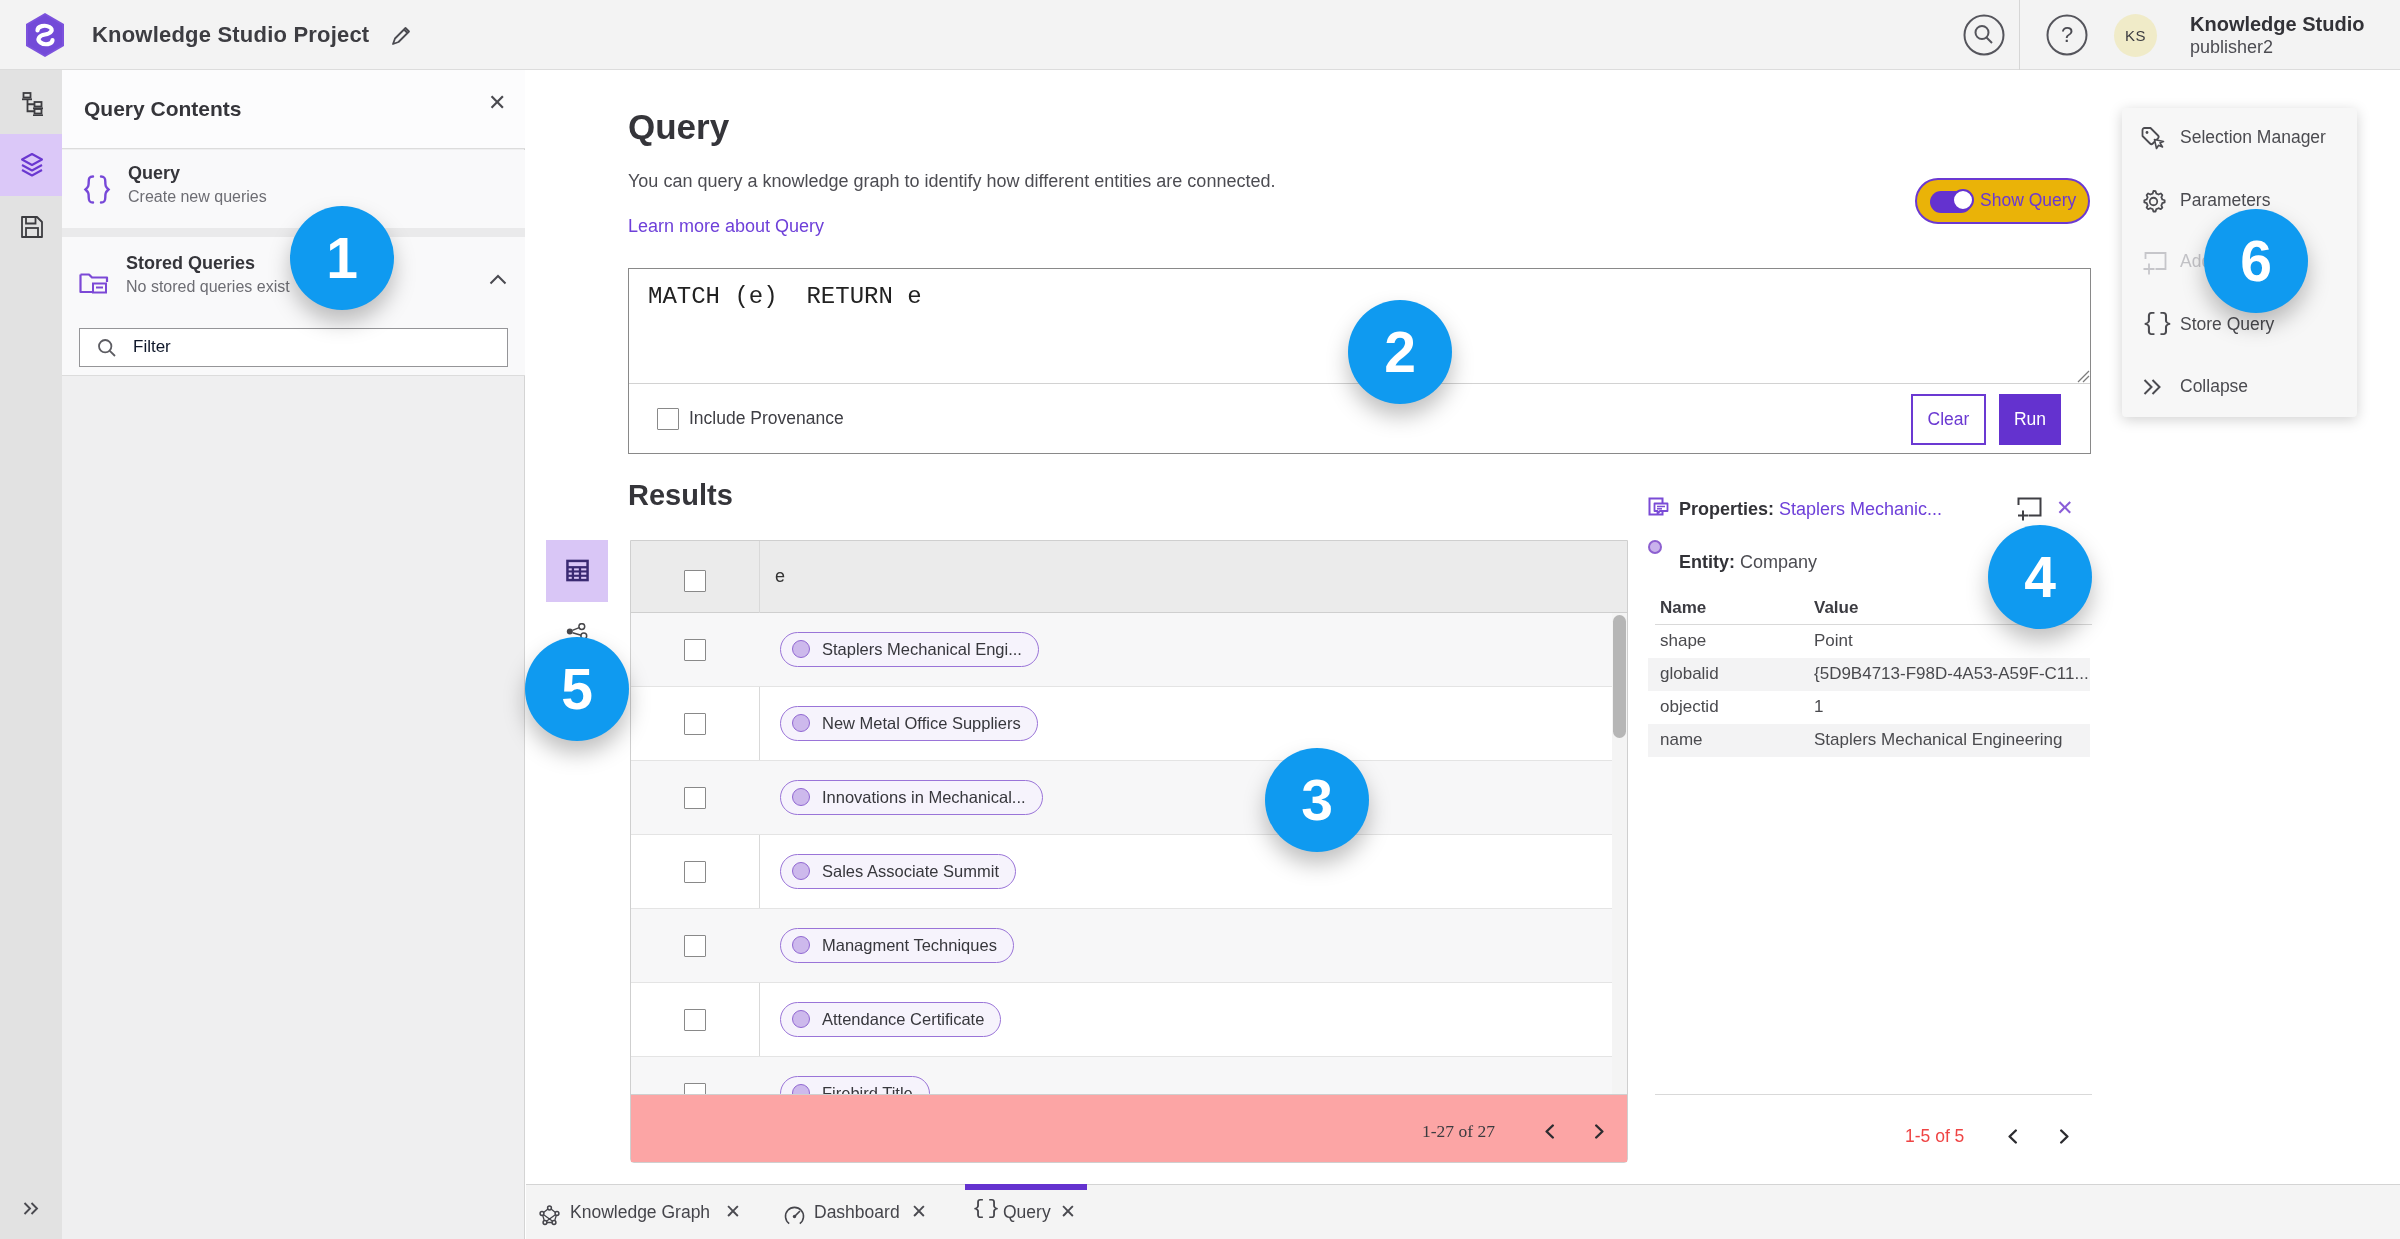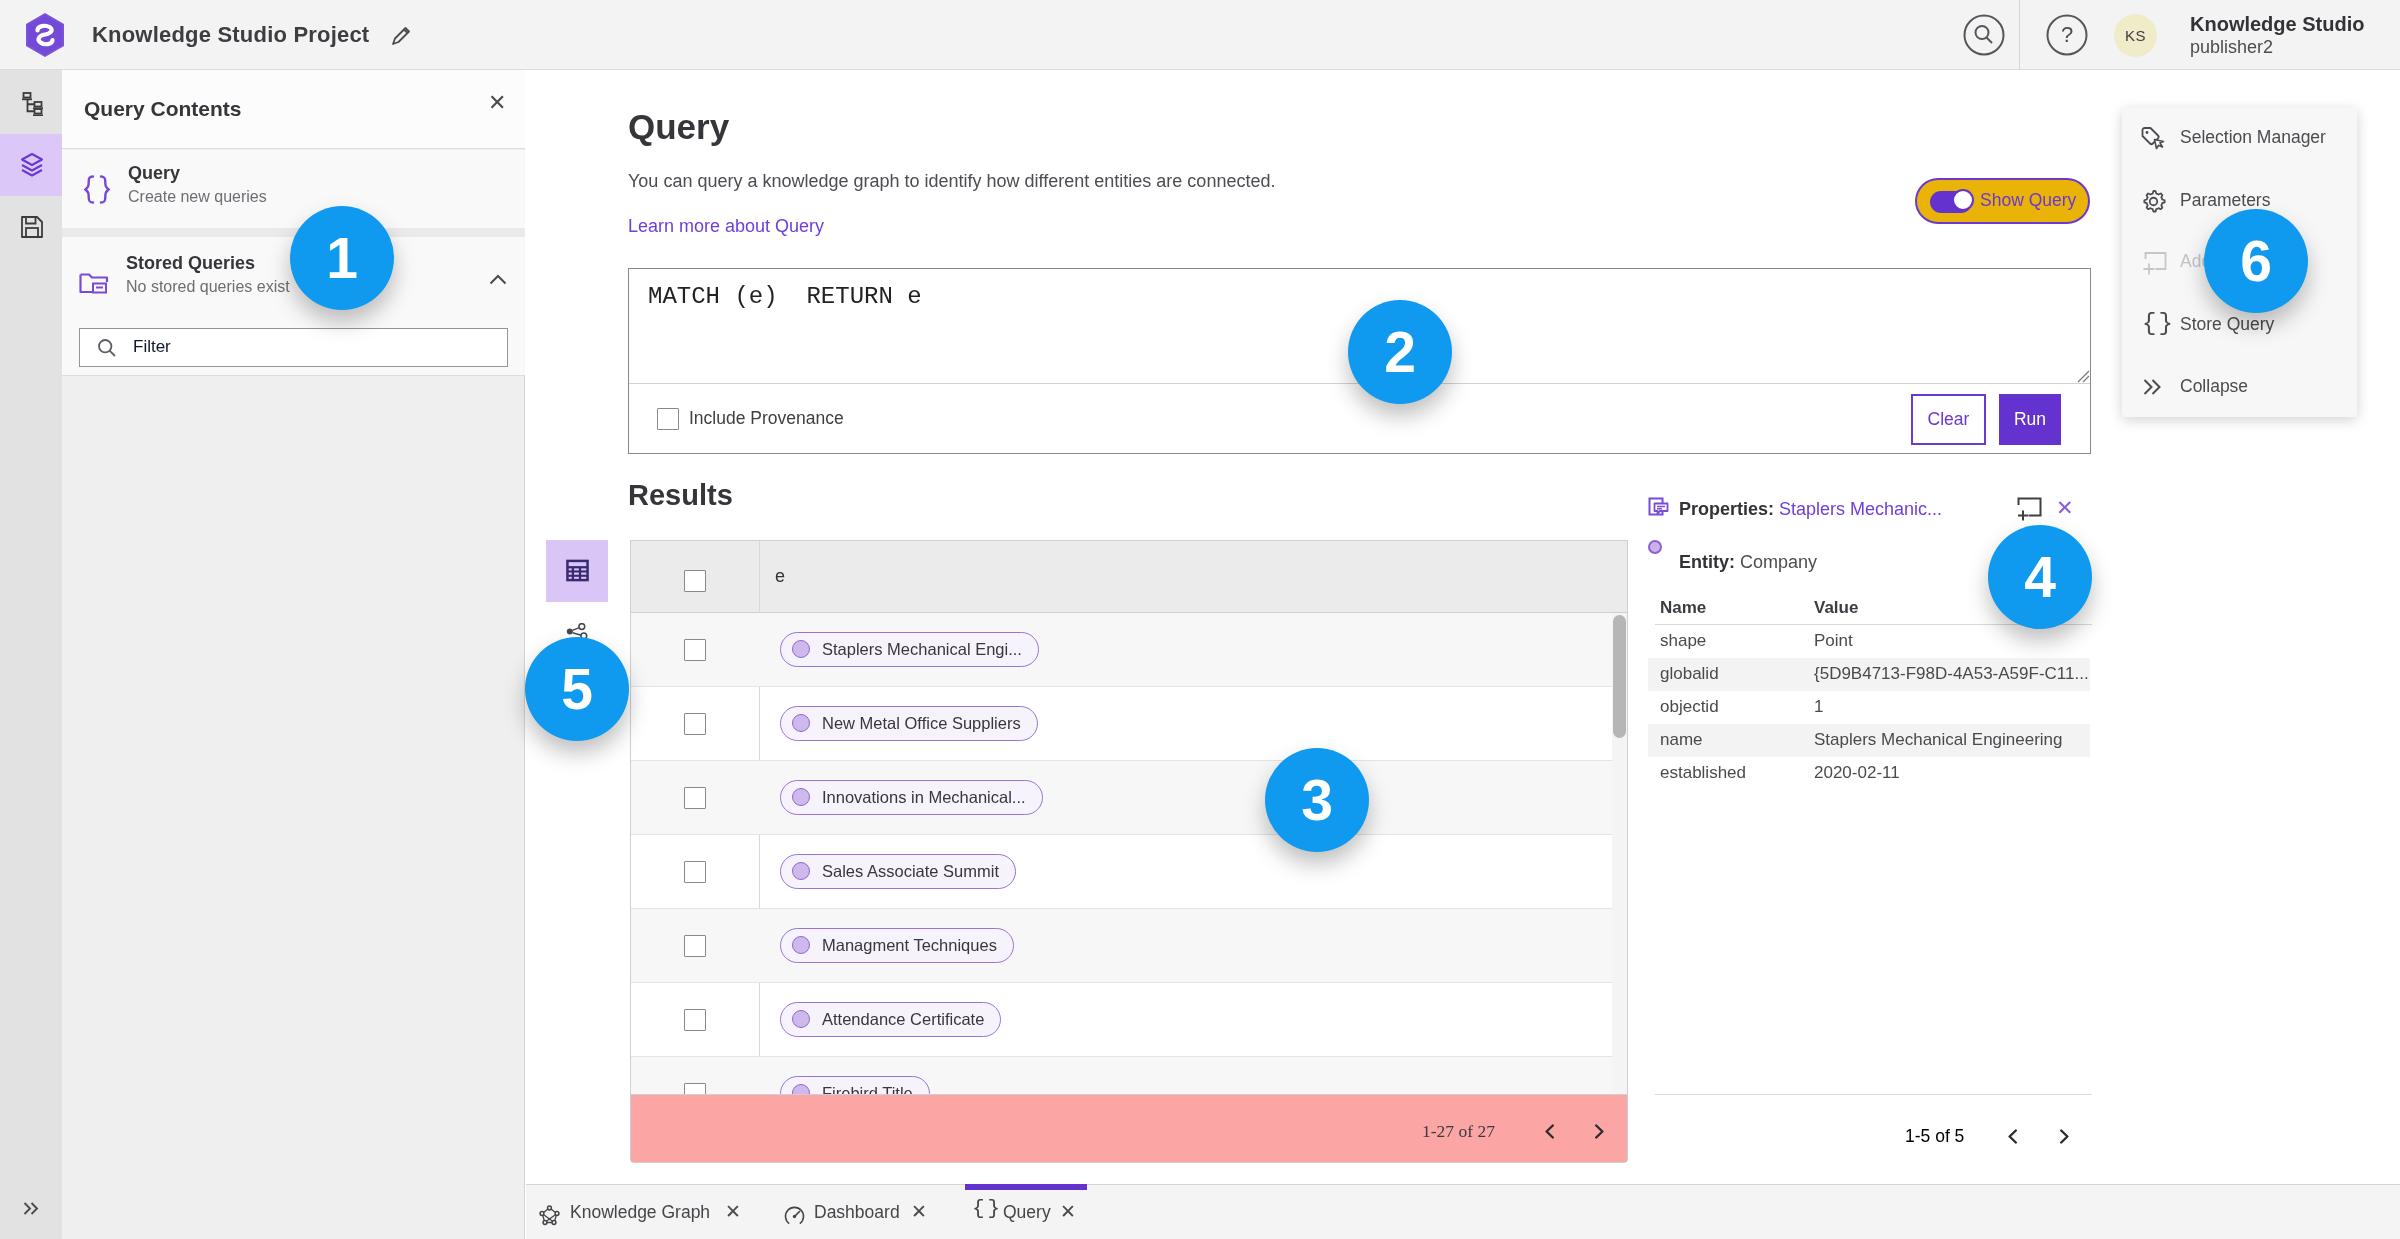--- a/index.html
+++ b/index.html
@@ -304,26 +304,22 @@
           <span class="pr-val">{5D9B4713-F98D-4A53-A59F-C11...</span>
         </div>
       <div class="pr-row" style="top:203px;">
           <span class="pr-name">objectid</span>
           <span class="pr-val">1</span>
         </div>
       <div class="pr-row even" style="top:236px;">
           <span class="pr-name">name</span>
           <span class="pr-val">Staplers Mechanical Engineering</span>
         </div>
-      <div class="pr-row" style="top:269px;">
-          <span class="pr-name">established</span>
-          <span class="pr-val">2020-02-11</span>
-        </div>
       <div class="abs" style="left:7px; top:606px; width:437px; height:1px; background:#d9d9d9;"></div>
-      <div class="abs" style="left:257px; top:638px; font-size:17.5px; color:#000000;">1-5 of 5</div>
+      <div class="abs" style="left:257px; top:638px; font-size:17.5px; color:#ef4444;">1-5 of 5</div>
       <svg class="abs" style="left:359px; top:641px;" width="11" height="15" viewBox="0 0 11 15">
           <path d="M8.8 1.5 L2.6 7.5 L8.8 13.5" fill="none" stroke="#2c2c30" stroke-width="2.4" stroke-linecap="round" stroke-linejoin="round"></path>
         </svg>
       <svg class="abs" style="left:411px; top:641px;" width="11" height="15" viewBox="0 0 11 15">
           <path d="M2.2 1.5 L8.4 7.5 L2.2 13.5" fill="none" stroke="#2c2c30" stroke-width="2.4" stroke-linecap="round" stroke-linejoin="round"></path>
         </svg>
     </div>
   </div>
 
   <div id="rcard" class="abs">

